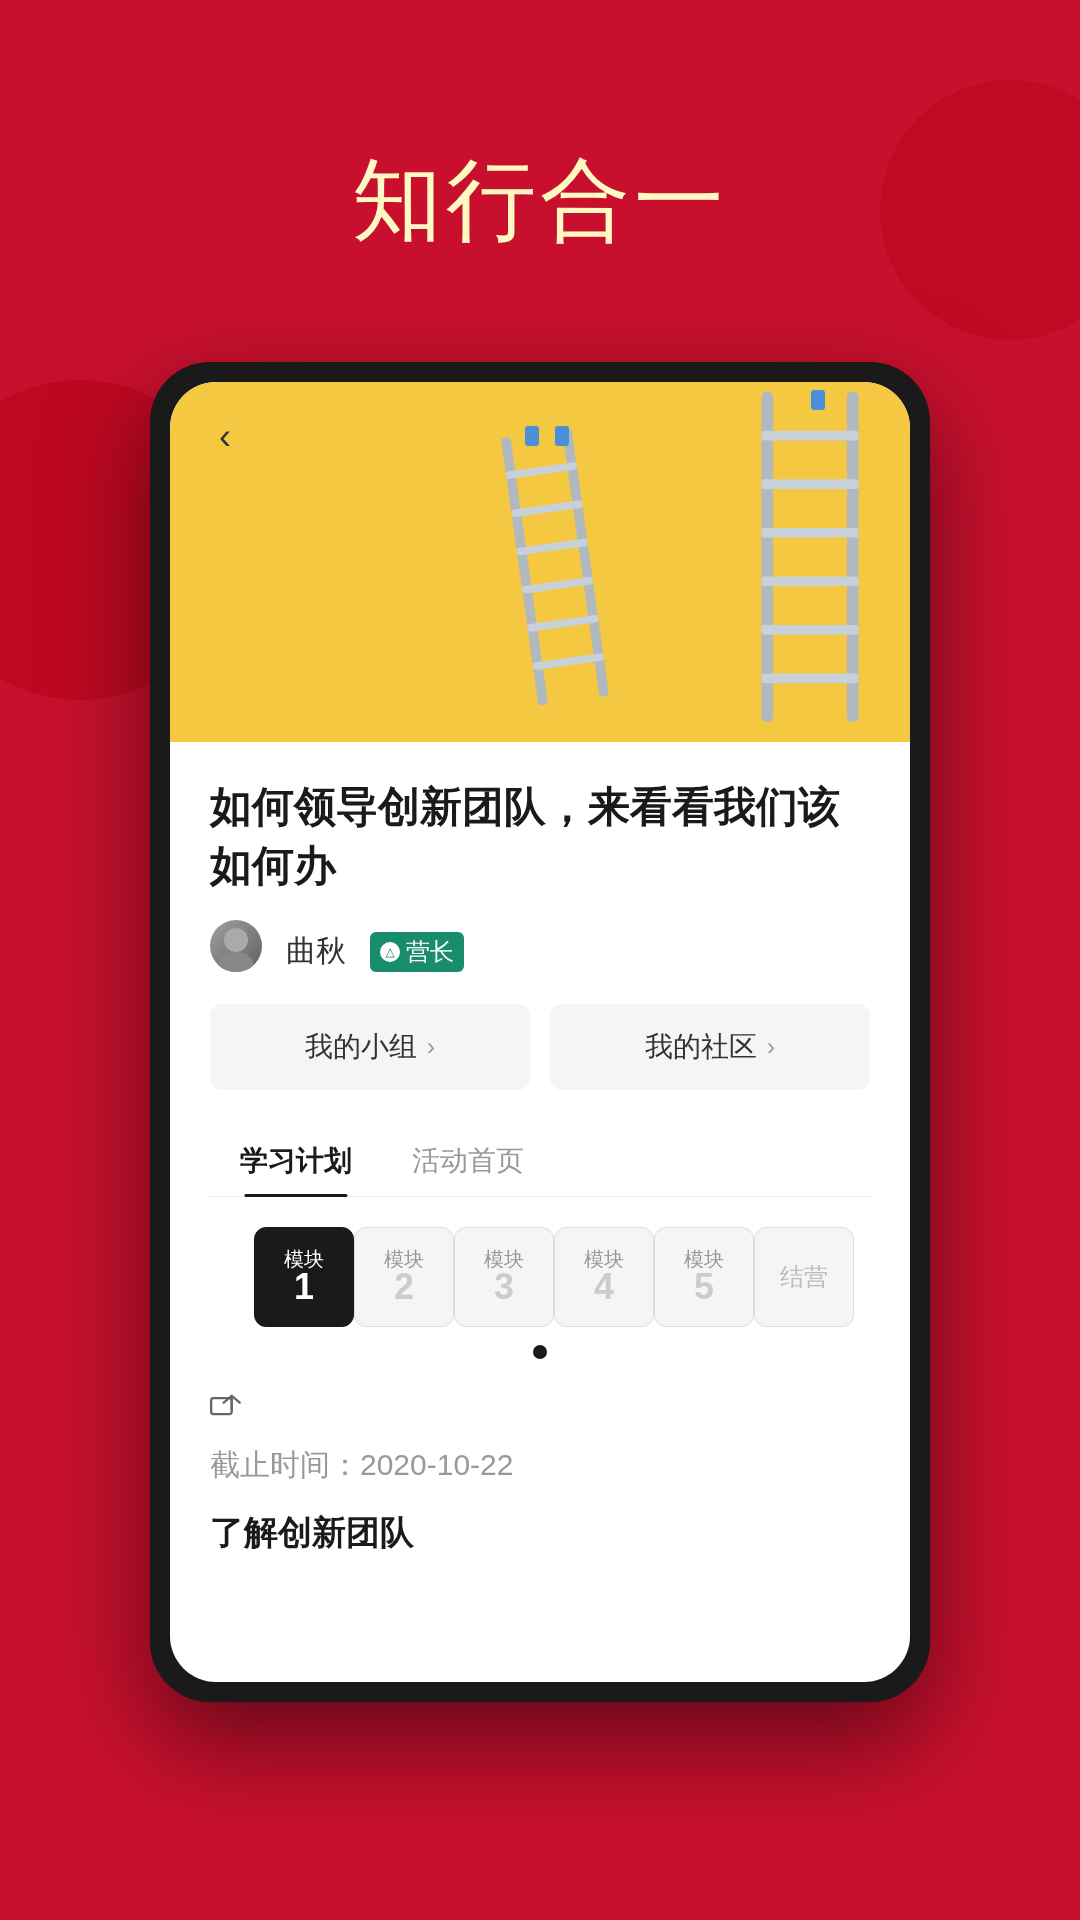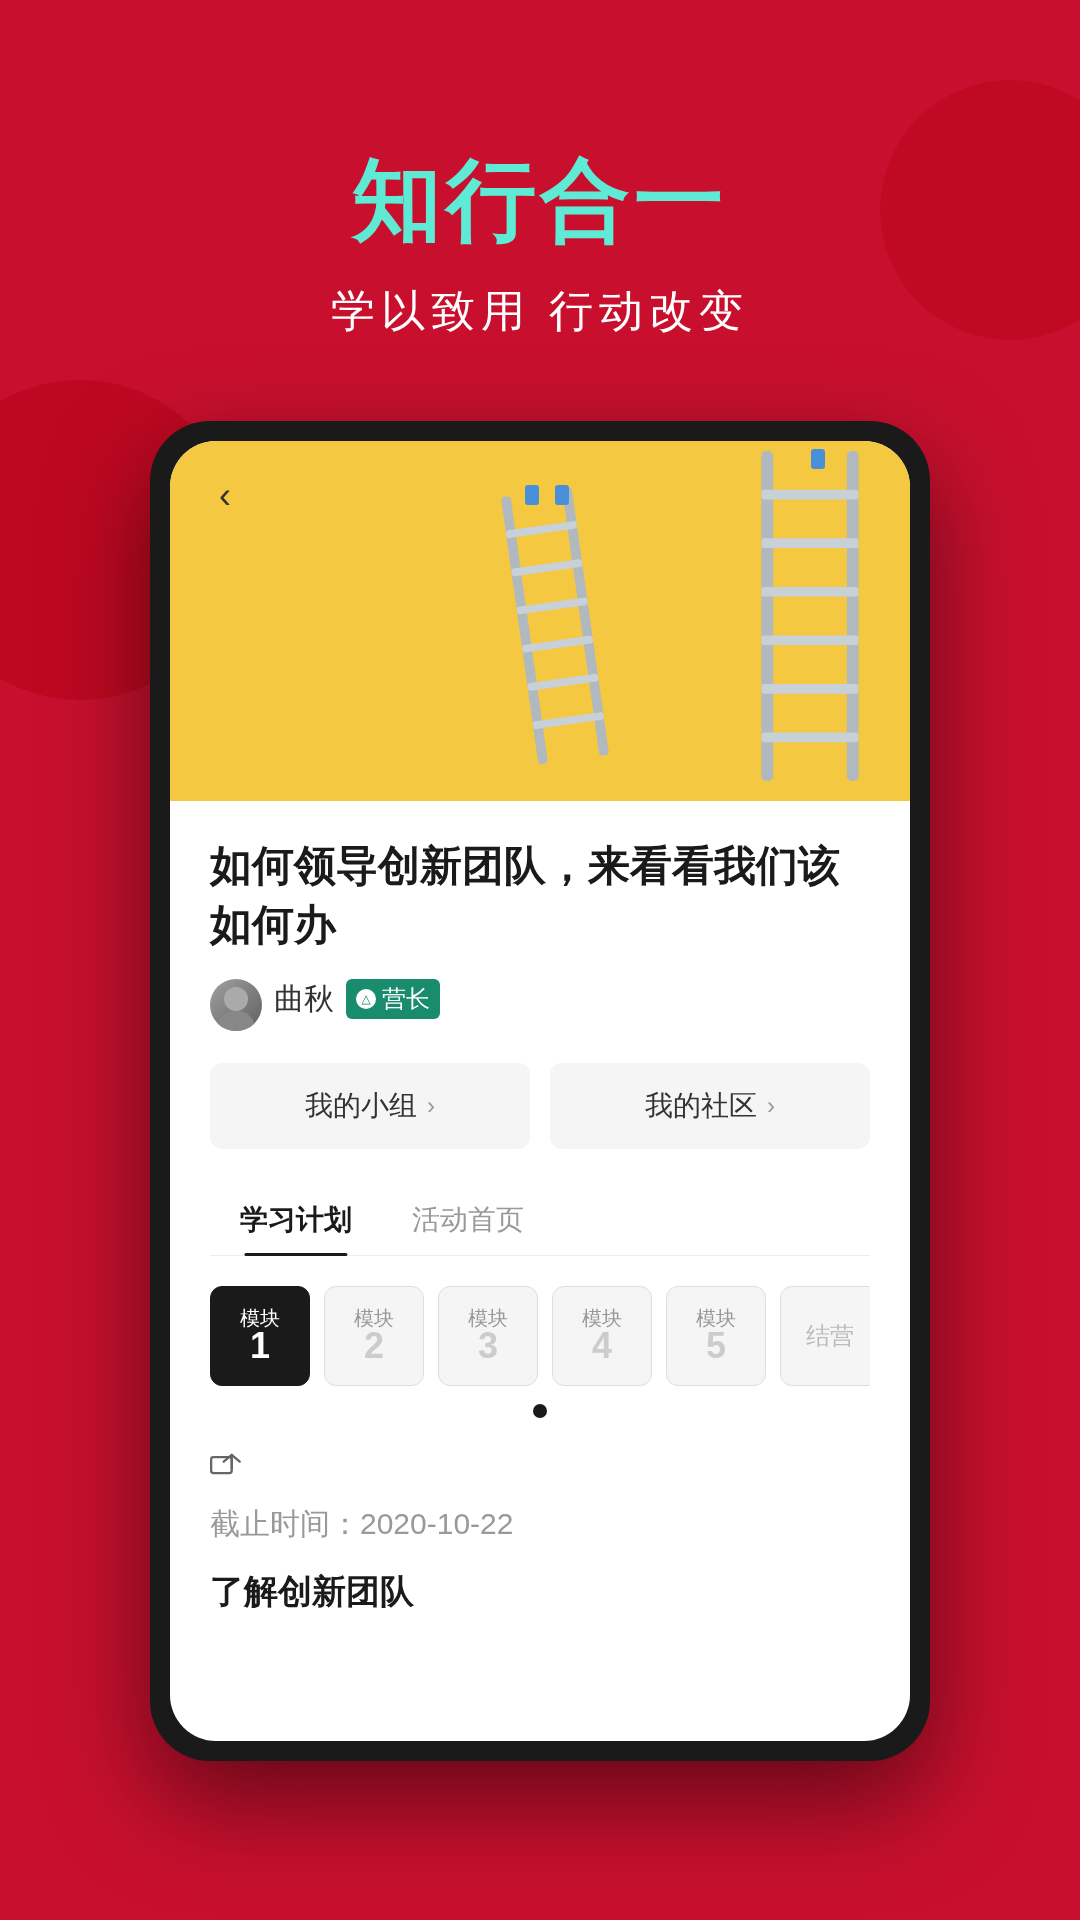--- a/index.html
+++ b/index.html
@@ -38,22 +38,22 @@
     .header-section {
       position: relative;
       z-index: 10;
       text-align: center;
       padding-top: 140px;
       padding-bottom: 80px;
     }
 
     .header-title {
       font-size: 90px;
-      font-weight: 700;
-      color: #5eead4;
+      font-weight: 400;
+      color: #fef9c3;
       letter-spacing: 4px;
       margin-bottom: 20px;
     }
 
     .header-subtitle {
       font-size: 44px;
       color: #ffffff;
       font-weight: 400;
       letter-spacing: 6px;
     }
@@ -128,23 +128,23 @@
     .article-title {
       font-size: 42px;
       font-weight: 700;
       color: #1a1a1a;
       line-height: 1.4;
       margin-bottom: 24px;
     }
 
     .author-row {
       display: flex;
-      align-items: flex-start;
+      align-items: flex-end;
       margin-bottom: 32px;
-      gap: 12px;
+      gap: 24px;
     }
 
     .author-avatar {
       width: 52px;
       height: 52px;
       border-radius: 50%;
       background: #888;
       overflow: hidden;
       flex-shrink: 0;
     }
@@ -252,24 +252,24 @@
       transform: translateX(-50%);
       width: 60%;
       height: 3px;
       background: #1a1a1a;
       border-radius: 2px;
     }
 
     
     .module-tabs {
       display: flex;
-      gap: 14px;
       margin-bottom: 14px;
       overflow-x: auto;
       padding-bottom: 4px;
+      margin-left: 44px;
     }
 
     .module-tab {
       min-width: 100px;
       height: 100px;
       border-radius: 12px;
       display: flex;
       flex-direction: column;
       align-items: center;
       justify-content: center;
@@ -375,21 +375,20 @@
     }
   </style>
 </head>
 <body>
 
 <div class="bg-circle-left"></div>
 <div class="bg-circle-right"></div>
 
 <div class="header-section">
   <div class="header-title">知行合一</div>
-  <div class="header-subtitle">学以致用 行动改变</div>
 </div>
 
 <div class="phone-container">
   <div class="phone-mockup">
     <div class="phone-screen">
 
       <div class="article-image">
 
         <div class="back-button">
           <span class="back-arrow">‹</span>

